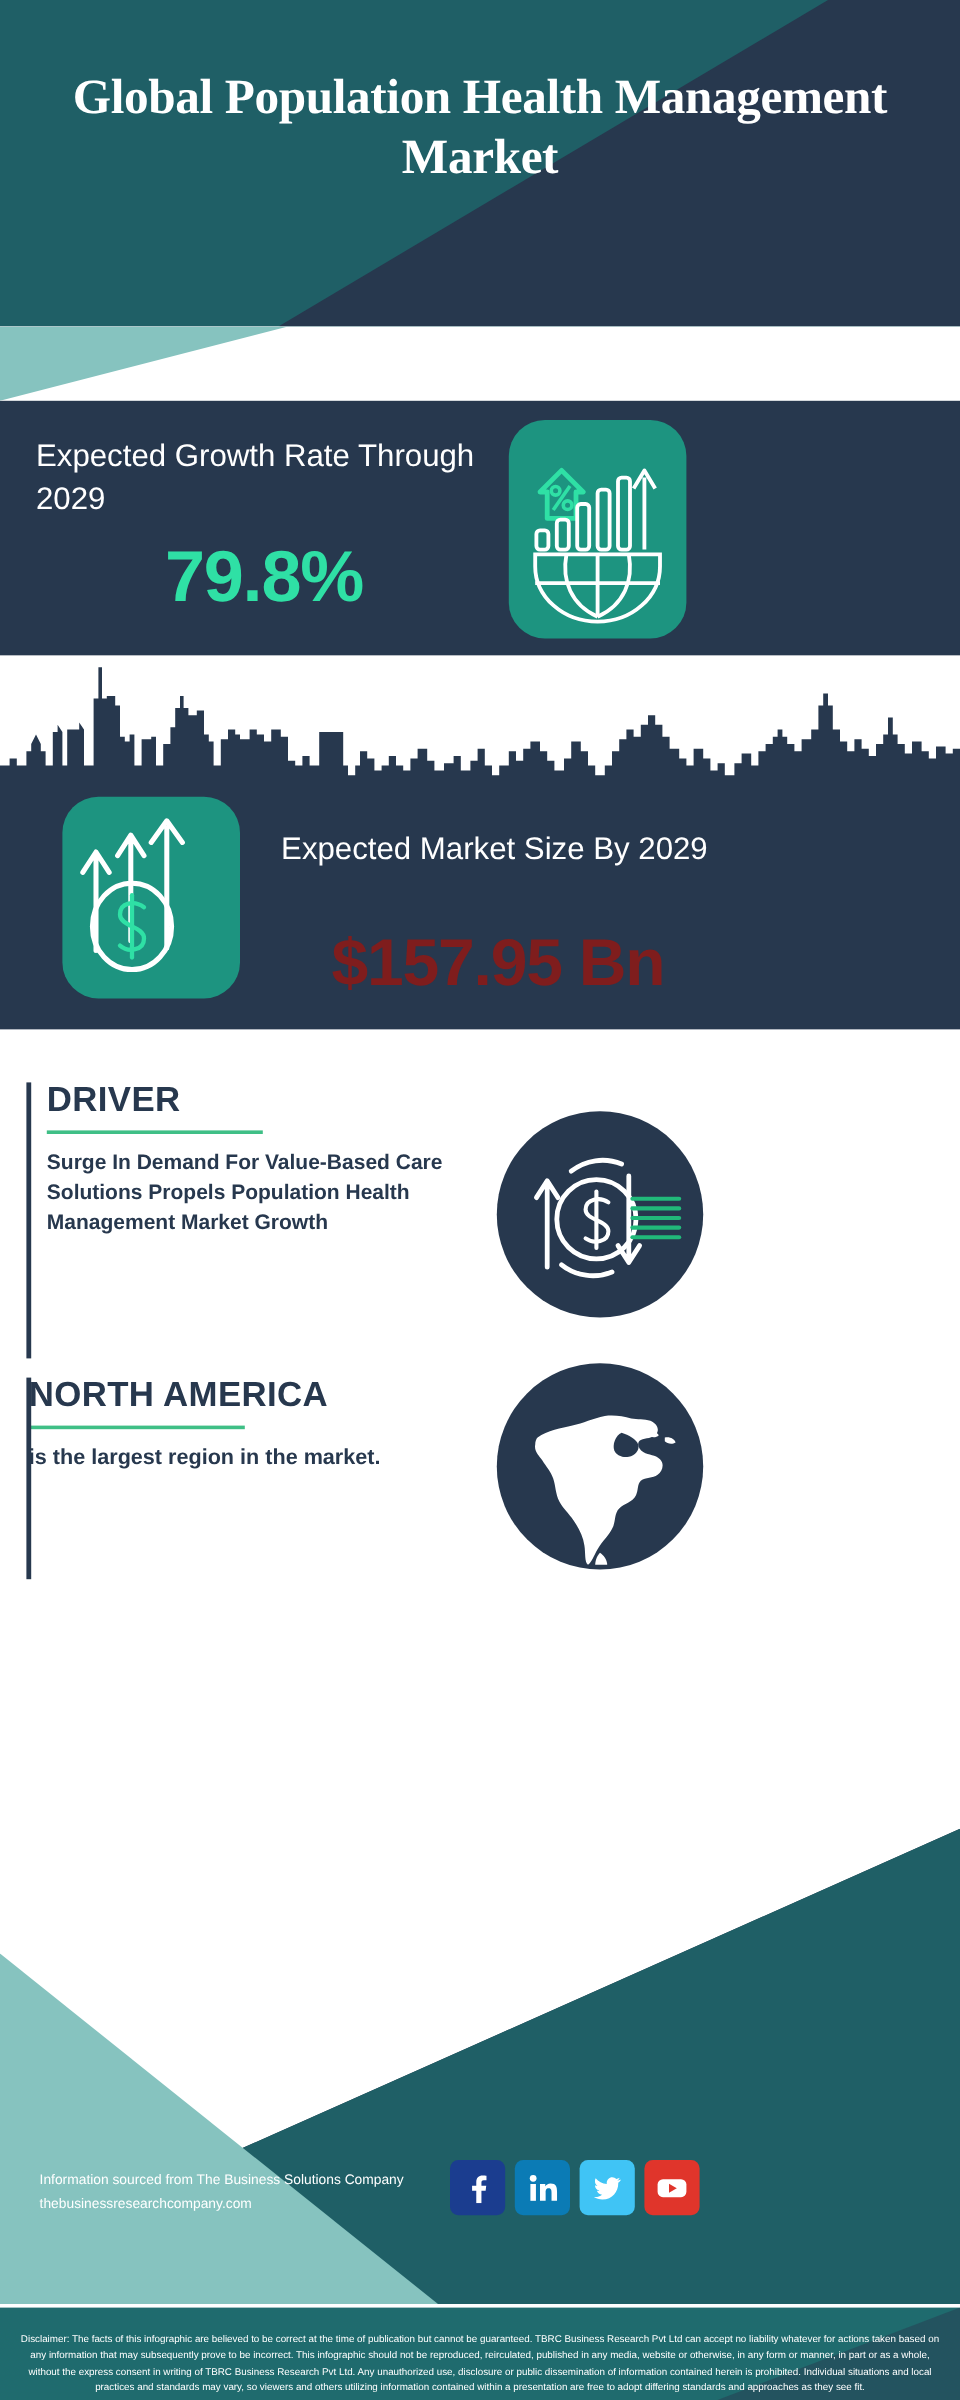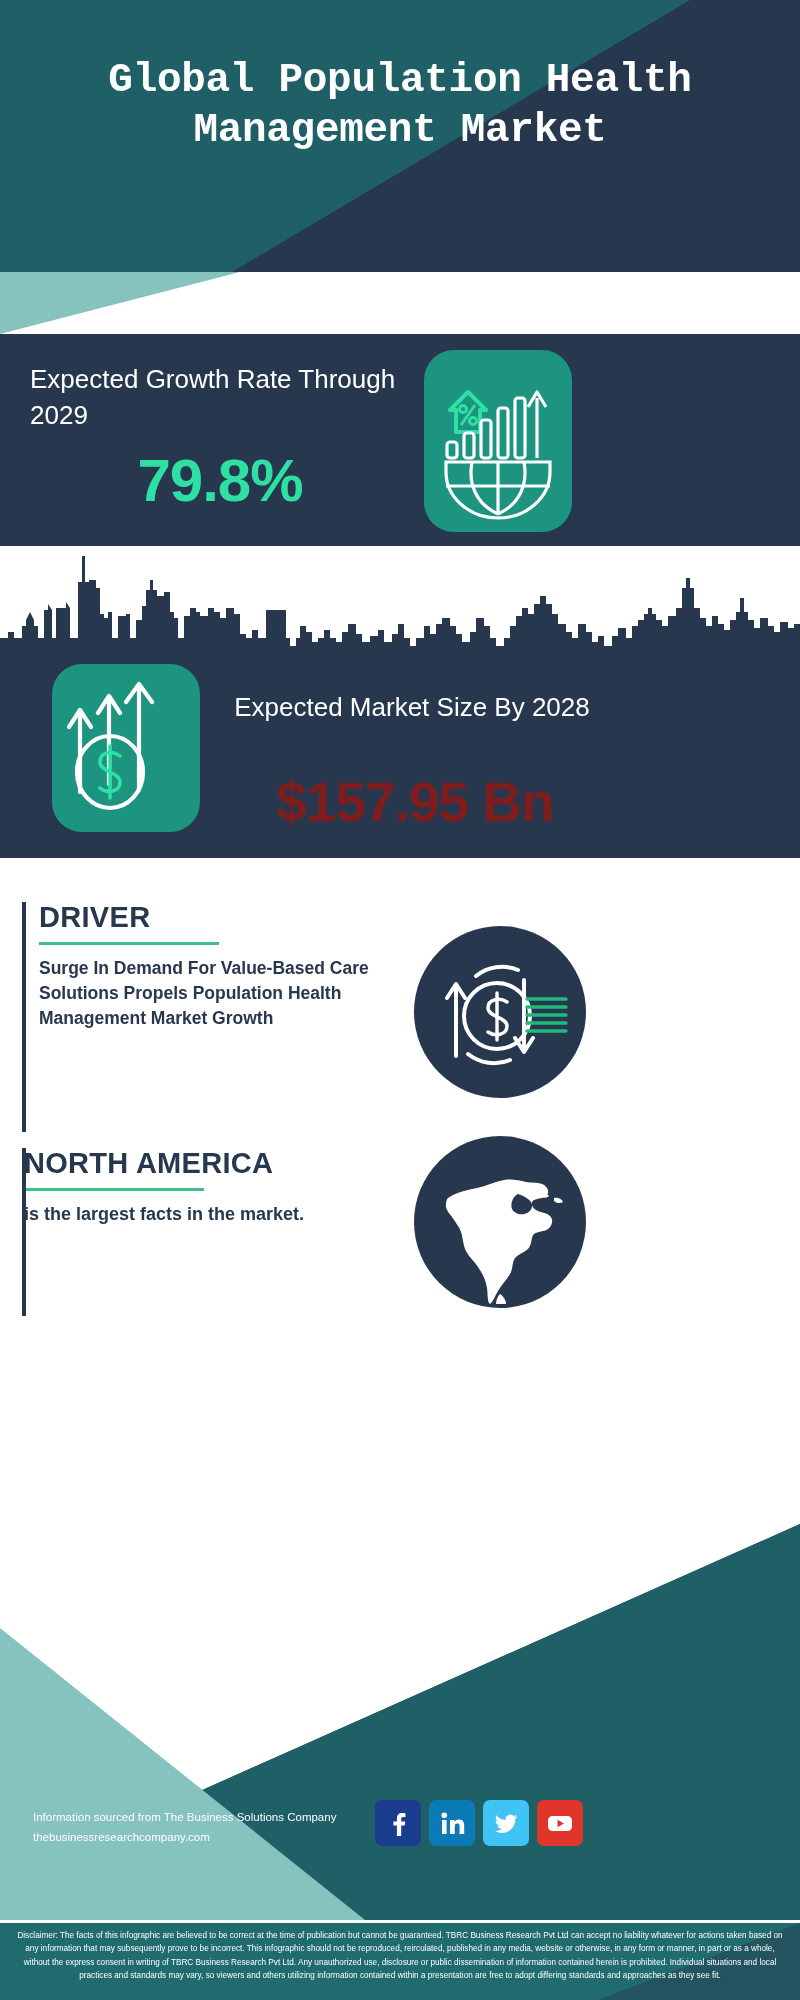--- a/index.html
+++ b/index.html
@@ -27,21 +27,21 @@
     clip-path:polygon(100% 0, 100% 100%, 232px 100%, 690px 0);
   }
   .header-title{
     position:absolute;left:0;top:55px;width:800px;
     text-align:center;
     color:#ffffff;
     font-size:41px;
     font-weight:bold;
     line-height:1.22;
     letter-spacing:-0.3px;
-    font-family:Liberation Mono, monospace;
+    font-family:Liberation Serif, serif;
     padding:0 40px;
     box-sizing:border-box;
   }
 
   
   .teal-wedge{
     position:absolute;left:0;top:272px;width:240px;height:62px;
     background:#86c3bf;
     clip-path:polygon(0 0, 240px 0, 0 62px);
   }
@@ -202,21 +202,21 @@
     background:#27384e;
     opacity:0.45;
     clip-path:polygon(100% 0, 100% 100%, 30% 100%);
   }
   .disclaimer-text{
     position:relative;
     color:#ffffff;
     font-size:8.2px;
     line-height:1.62;
     text-align:center;
-    padding:6px 14px 0 14px;
+    padding:20px 14px 0 14px;
     z-index:3;
   }
 </style>
 </head>
 <body>
 
 <div class="page">
 
   <div class="header">
     <div class="header-diag"></div>
@@ -279,21 +279,21 @@
         <path d="M57 120 L57 38 M46 49 L57 32 L68 49"></path>
         <path d="M87 126 L87 26 M74 38 L87 20 L100 38"></path>
       </g>
       <ellipse cx="58" cy="108" rx="33" ry="36" stroke="#ffffff" stroke-width="4.2" fill="none"></ellipse>
       <g stroke="#2fe0a5" stroke-width="3.6" fill="none" stroke-linecap="round">
         <path d="M68 92 C60 86 48 88 48 98 C48 108 68 108 68 118 C68 128 55 130 48 124"></path>
         <line x1="58" y1="82" x2="58" y2="134"></line>
       </g>
     </svg>
   </div>
-  <div class="ms-text">Expected Market Size By 2028</div>
+  <div class="ms-text">Expected Market Size By 2029</div>
   <div class="ms-value">$157.95 Bn</div>
 
   <div class="content">
 
     <div class="card" style="left:22px;top:44px;width:420px;height:230px;">
       <div class="card-bar" style="height:230px;"></div>
       <div style="padding-left:17px;">
         <div class="card-head">DRIVER</div>
         <div class="card-rule"></div>
         <div class="card-body">Surge In Demand For Value-Based Care Solutions Propels Population Health Management Market Growth</div>
@@ -321,21 +321,21 @@
           <line x1="113" y1="105" x2="152" y2="105"></line>
         </g>
       </svg>
     </div>
 
     <div class="card" style="left:22px;top:290px;width:420px;height:168px;">
       <div class="card-bar" style="height:168px;"></div>
       <div style="padding-left:2px;">
         <div class="card-head">NORTH AMERICA</div>
         <div class="card-rule"></div>
-        <div class="card-body" style="font-size:18px;">is the largest facts in the market.</div>
+        <div class="card-body" style="font-size:18px;">is the largest region in the market.</div>
       </div>
     </div>
 
     <div class="circle-icon" style="left:414px;top:278px;width:172px;height:172px;">
       <svg width="172" height="172" viewBox="0 0 172 172" fill="none">
         <path fill="#ffffff" d="M34 62 C42 56 54 54 63 52 C72 50 80 46 90 44 C97 43 105 44 112 46 C117 47 123 46 128 48 C133 50 136 55 133 59 C130 63 124 62 120 64 C116 66 118 72 122 74 C127 77 132 76 136 80 C140 84 138 90 134 93 C130 96 124 95 120 98 C117 101 118 106 116 110 C113 116 106 117 102 121 C98 125 99 131 97 136 C94 143 88 148 84 155 C81 160 79 166 76 168 C73 166 74 158 73 152 C72 144 68 137 64 131 C60 125 55 121 52 115 C49 109 49 102 47 96 C45 90 41 86 38 81 C35 77 31 73 32 68 C32 65 33 63 34 62 Z M40 68 C44 70 49 70 53 69 C50 72 45 73 41 72 C40 71 39 69 40 68 Z M128 58 C131 57 134 58 135 60 C133 62 130 62 128 61 Z M140 62 C144 61 148 63 149 66 C146 68 142 67 140 65 Z"></path>
         <path fill="#27384e" d="M104 58 C110 60 116 63 118 68 C119 73 115 77 110 78 C105 79 100 77 98 73 C96 68 99 60 104 58 Z"></path>
         <path fill="#ffffff" d="M86 158 C89 160 92 164 92 168 L82 168 C82 164 84 160 86 158 Z"></path>
       </svg>
     </div>

